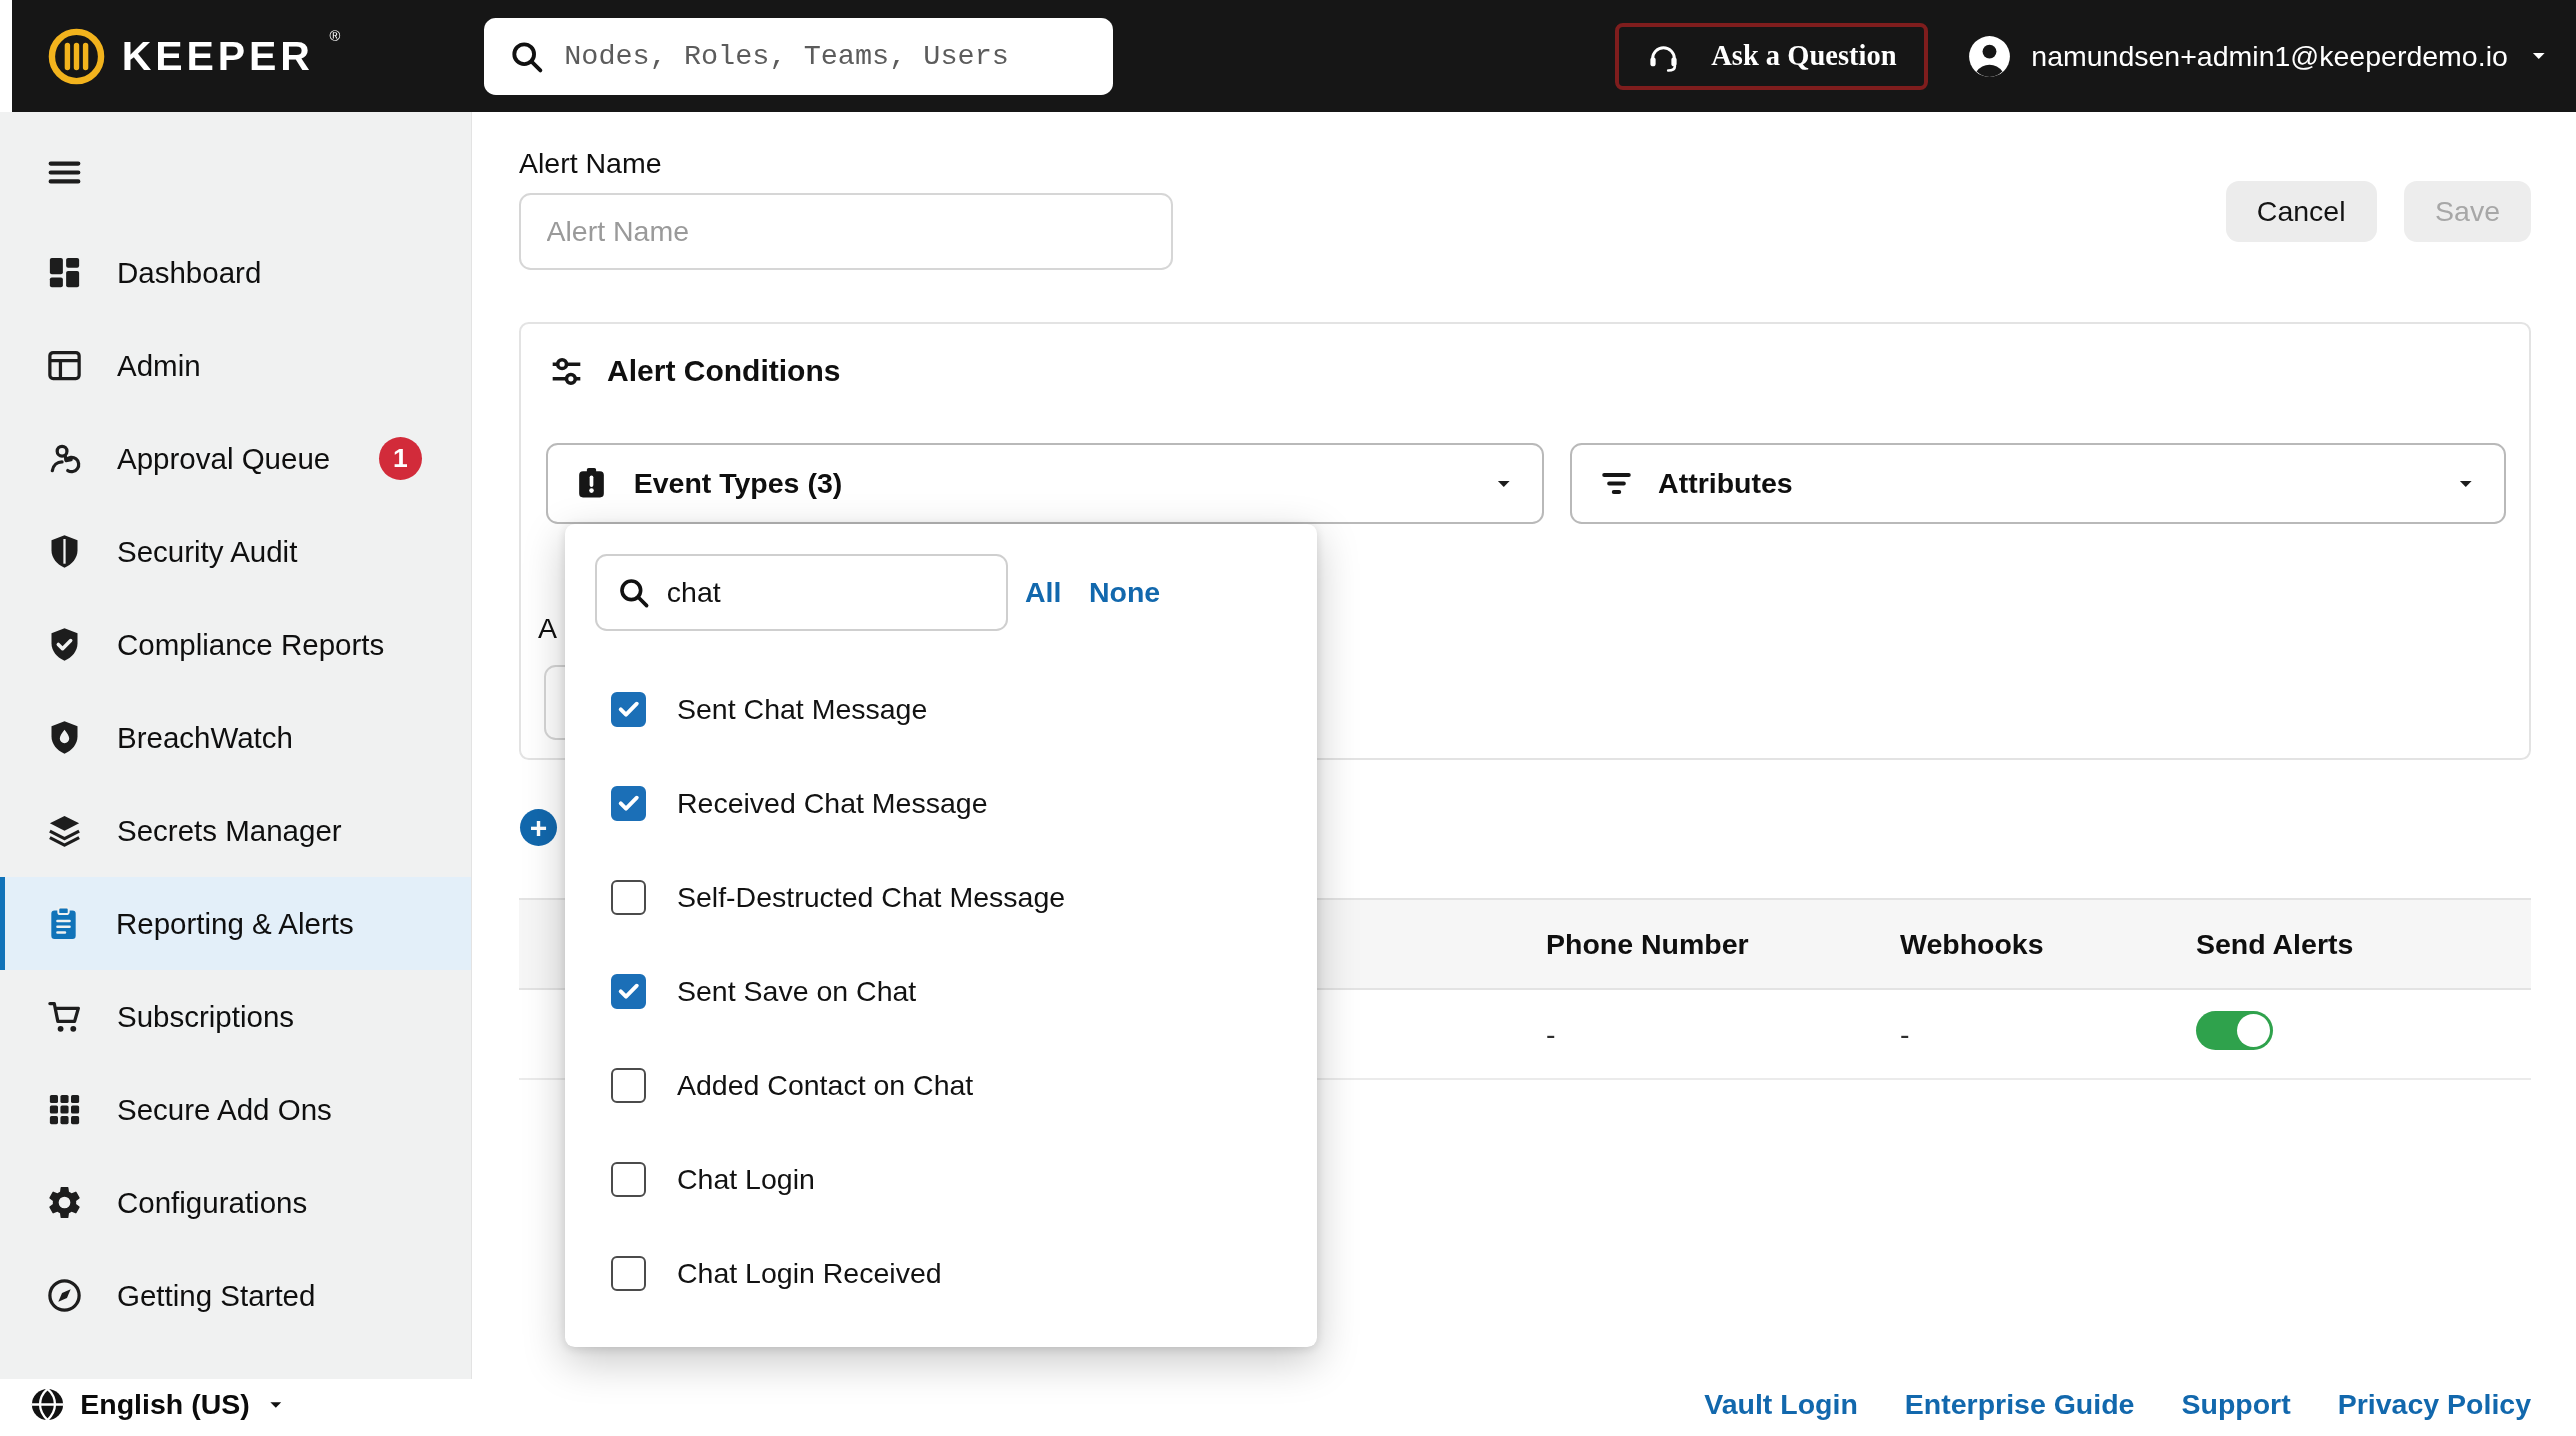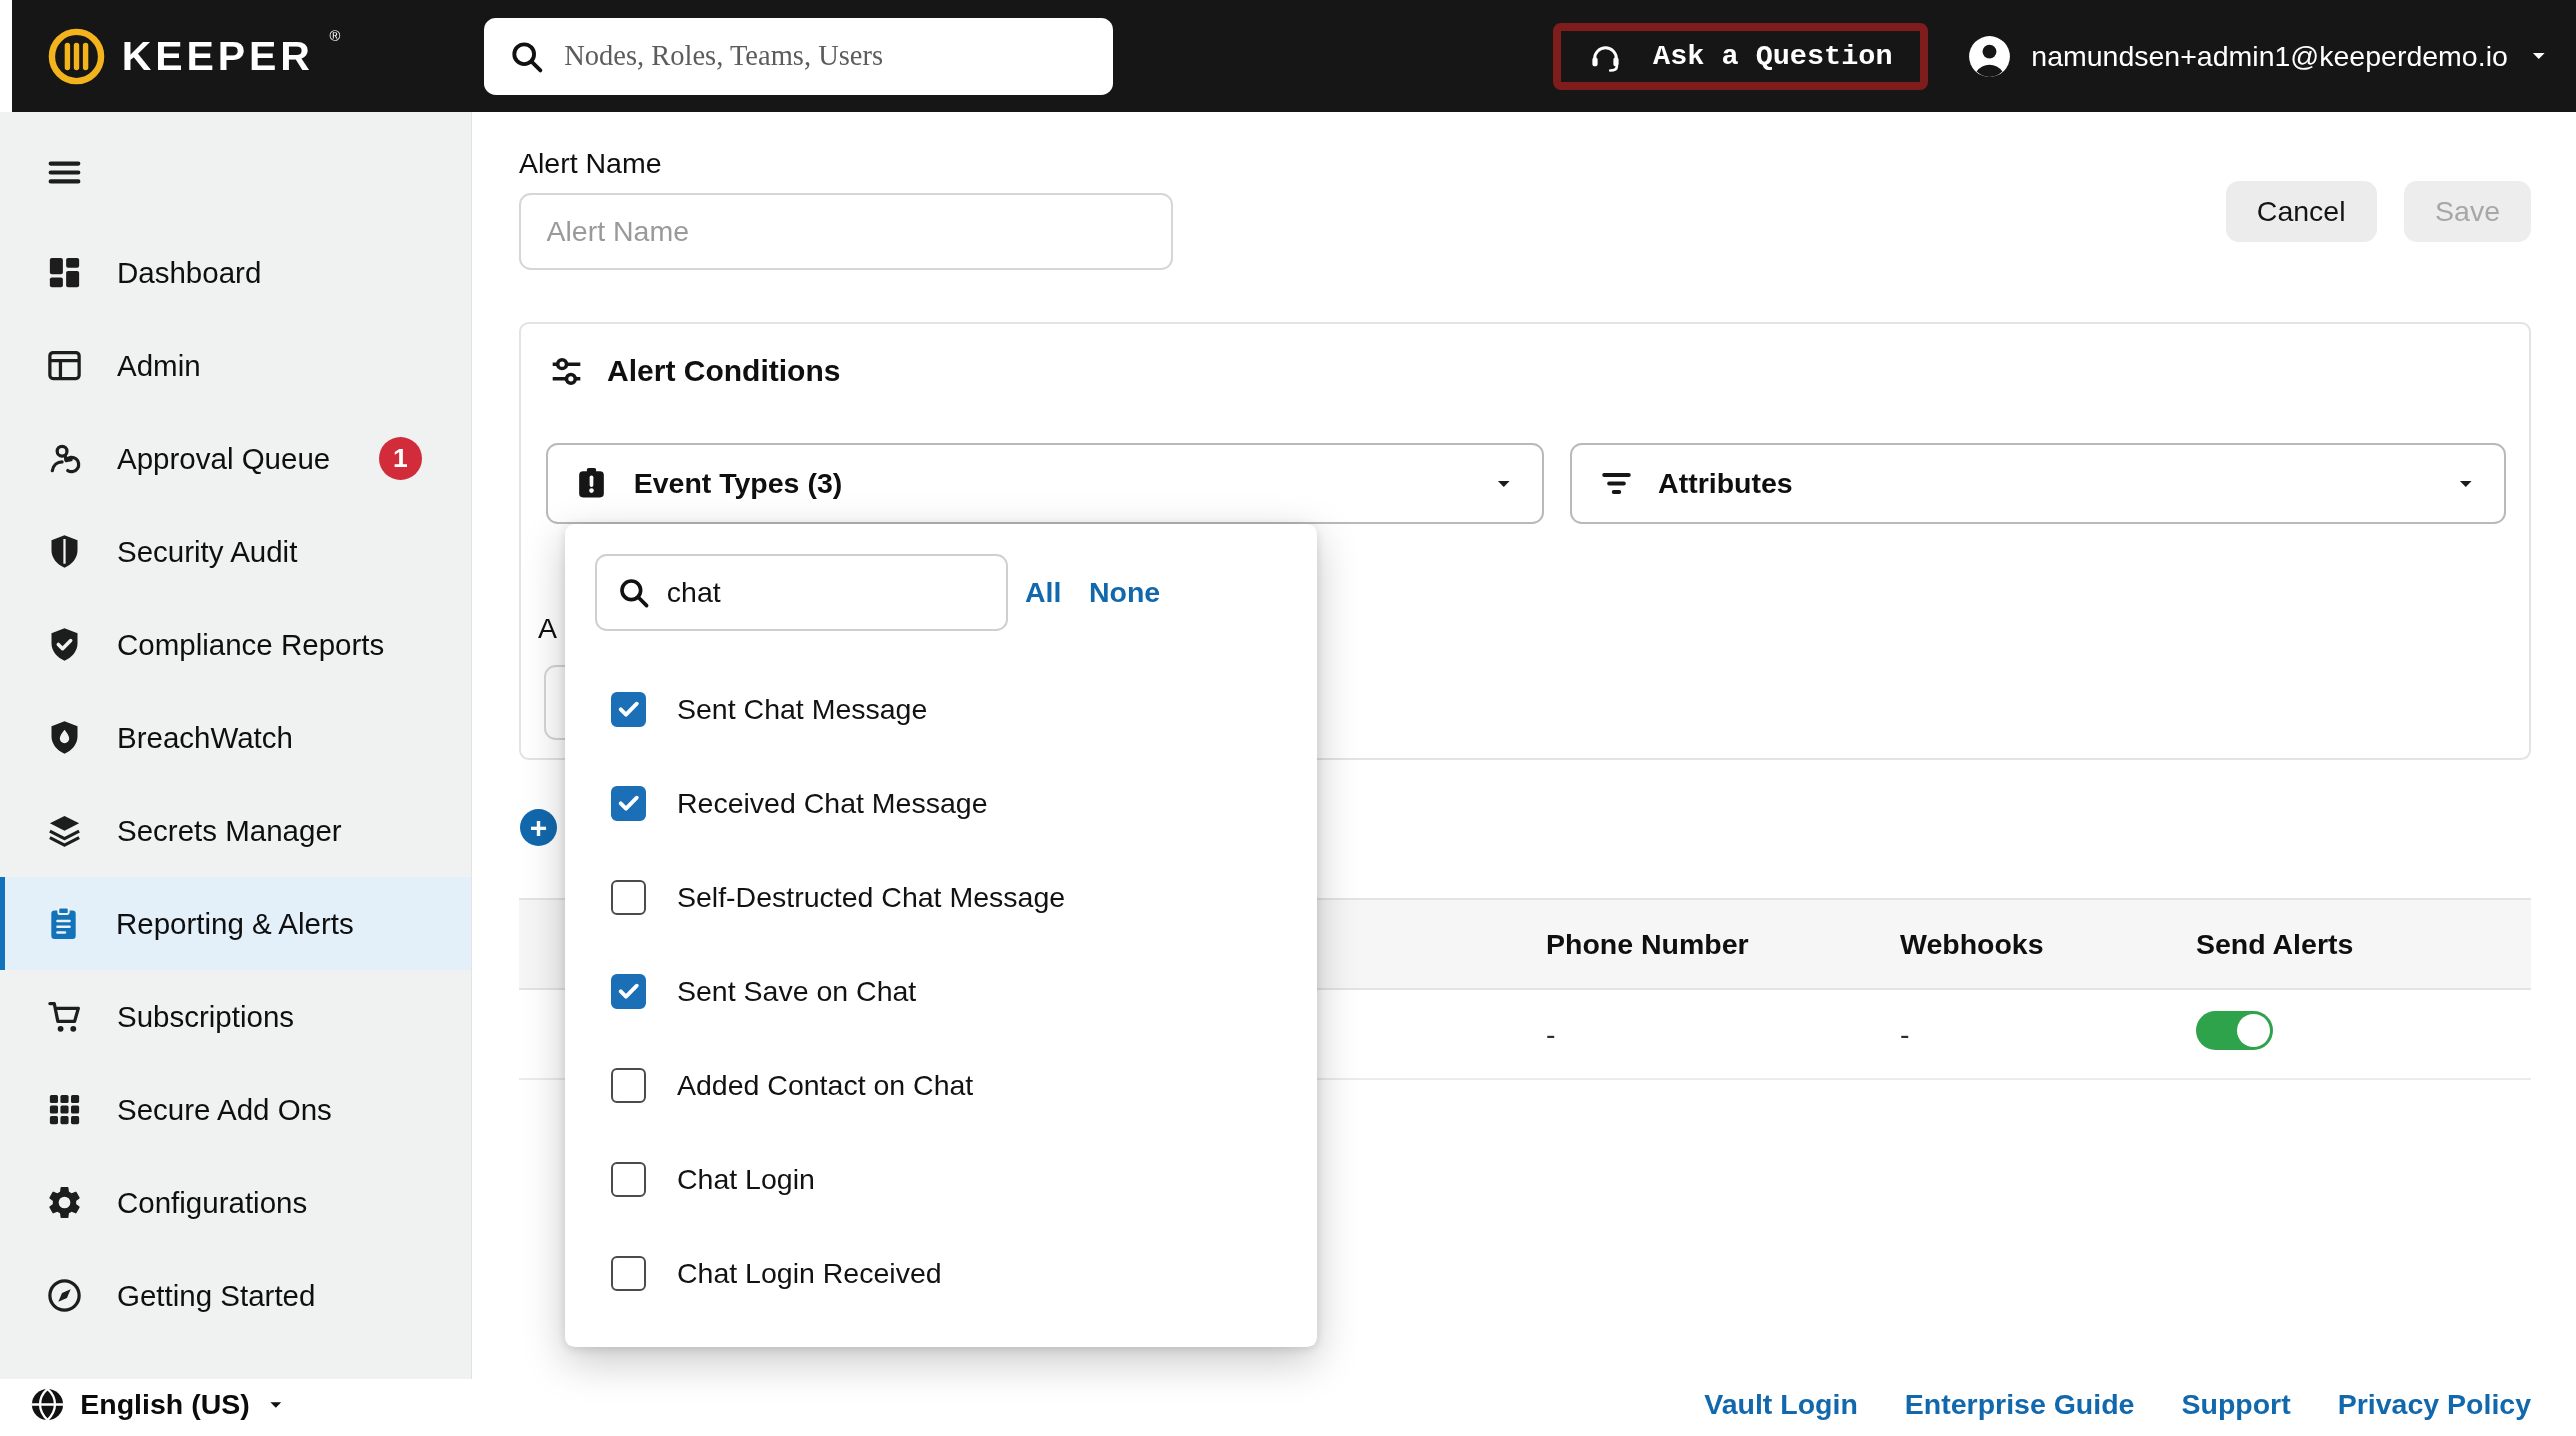--- a/index.html
+++ b/index.html
@@ -11,23 +11,23 @@
   .icon svg { width:100%; height:100%; display:block; }
 
   
   .topbar { position:absolute; left:12px; top:0; width:2576px; height:112px; background:#161616; }
   .logo { position:absolute; left:35px; top:0; height:112px; display:flex; align-items:center; gap:15.7px; cursor:pointer; }
   .logo-mark { width:59px; height:59px; }
   .logo-text { color:#fff; font-size:41px; font-weight:700; letter-spacing:3.9px; }
   .logo-reg { color:#fff; font-size:14.7px; align-self:flex-start; margin-top:27.5px; }
   .top-search { position:absolute; left:472px; top:17.7px; width:629px; height:77px; background:#fff; border-radius:11.8px; display:flex; align-items:center; gap:19.6px; padding:0 23.6px; }
   .top-search .si { width:37px; height:37px; color:#111; }
-  .top-search input { flex:1; border:none; outline:none; font-size:28.5px; color:#1d4ed8; font-family:Liberation Serif, serif; background:transparent; }
+  .top-search input { flex:1; border:none; outline:none; font-size:28.5px; color:#1d4ed8; font-family:Liberation Mono, monospace; background:transparent; }
   .top-search input::placeholder { color:#5c5c5c; }
-  .ask-btn { position:absolute; right:660px; top:22.6px; height:67px; background:transparent; border:8px solid #7f1d1d; border-radius:7.9px; color:#fff; display:flex; align-items:center; gap:30px; padding:0 27.5px; font-size:28.5px; font-weight:600; font-family:Liberation Mono, monospace; cursor:pointer; }
+  .ask-btn { position:absolute; right:660px; top:22.6px; height:67px; background:transparent; border:4px solid #7f1d1d; border-radius:7.9px; color:#fff; display:flex; align-items:center; gap:30px; padding:0 27.5px; font-size:28.5px; font-weight:600; font-family:Liberation Serif, serif; cursor:pointer; }
   .ask-btn .hi { width:35px; height:35px; color:#fff; }
   .account { position:absolute; right:37px; top:0; height:112px; display:flex; align-items:center; gap:17.7px; color:#fff; font-size:28.5px; cursor:pointer; }
   .account .av { width:49px; height:49px; }
   .caret-w { width:25.5px; height:25.5px; color:#fff; }
 
   
   .sidebar { position:absolute; left:0; top:112px; width:472px; height:1267px; background:#f0f1f1; border-right:1px solid #e3e3e3; }
   .burger { position:absolute; left:45px; top:41px; width:39px; height:39px; color:#1d1d1d; cursor:pointer; }
   .nav { position:absolute; left:0; top:114px; right:0; }
   .side-item { height:93px; display:flex; align-items:center; gap:33px; padding:0 23.6px 0 45px; cursor:pointer; }

